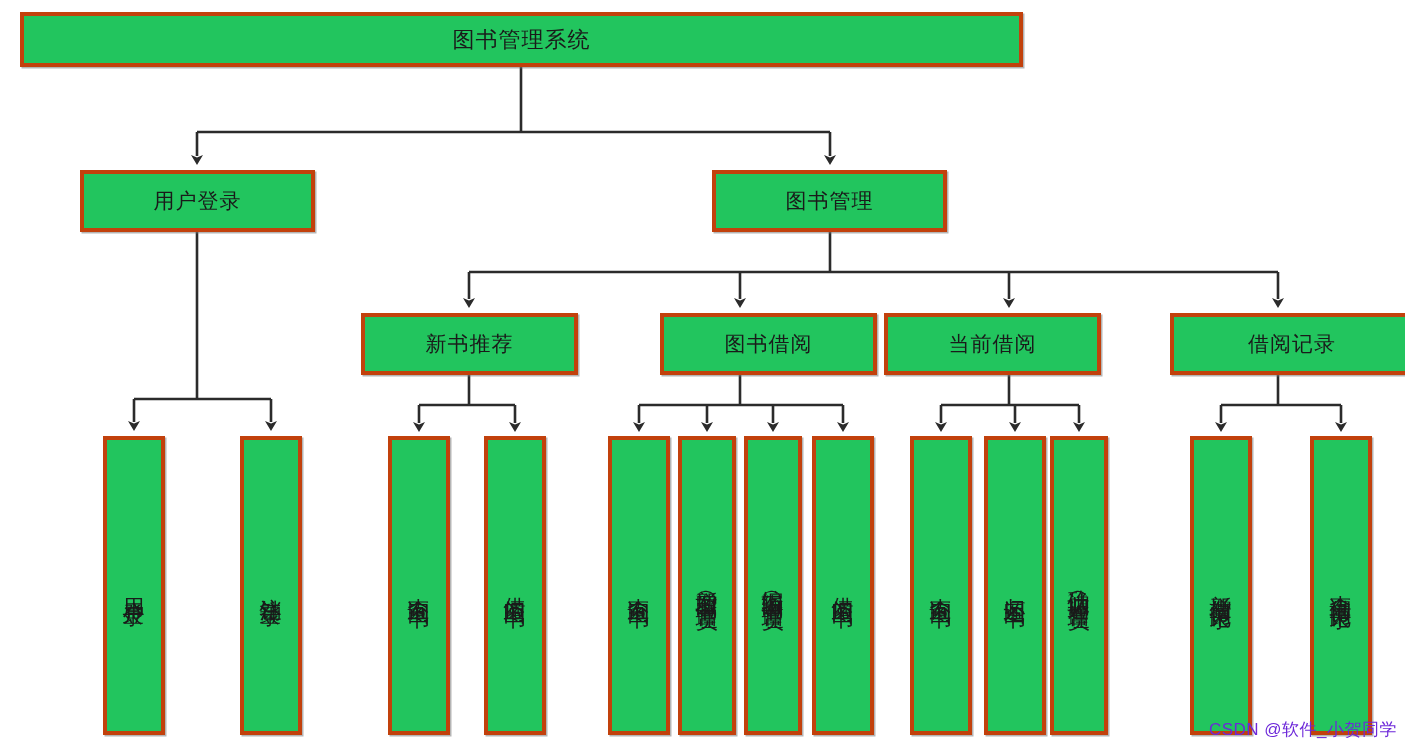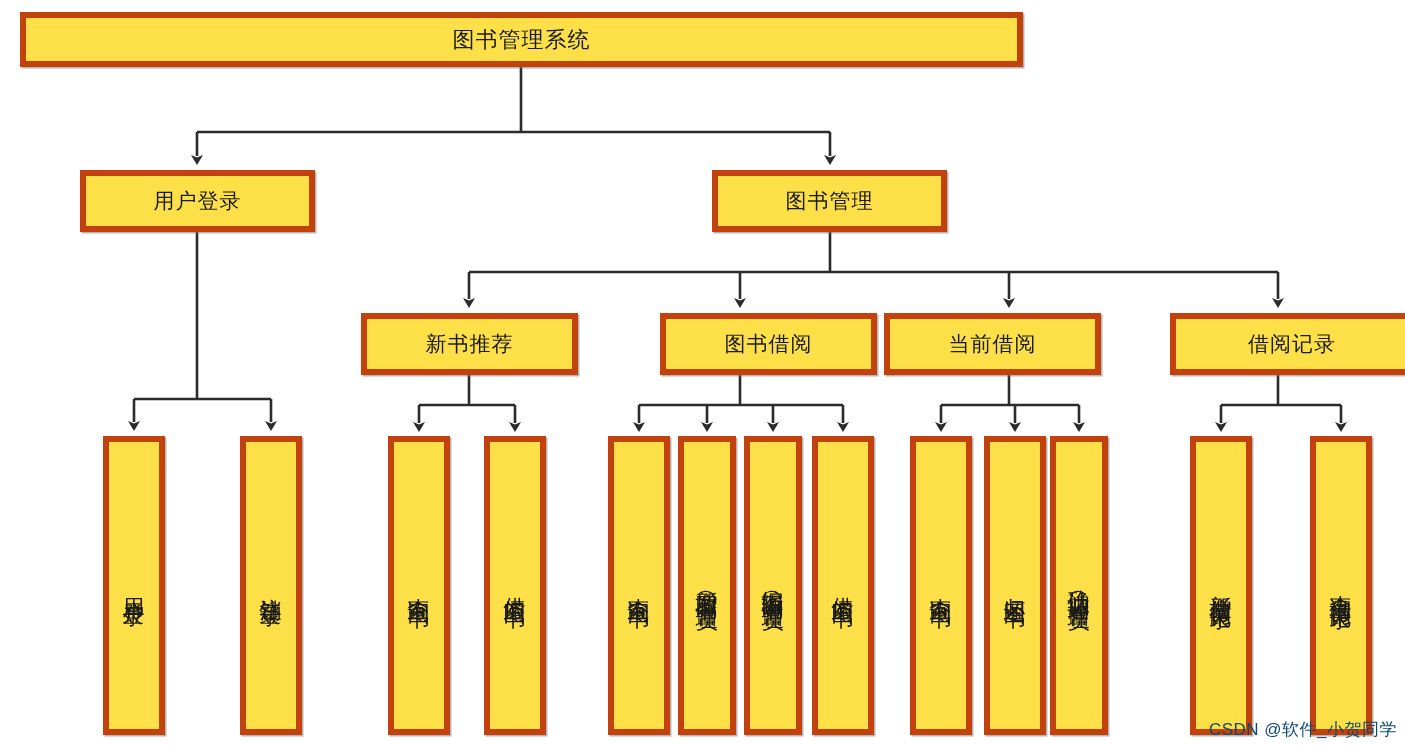--- a/index.html
+++ b/index.html
@@ -9,22 +9,22 @@
     font-family:"Liberation Sans","DejaVu Sans",sans-serif;
     overflow:hidden;
     position:relative;
   }
   #canvas{position:absolute;left:0;top:0;width:1405px;height:747px;}
   svg.links{position:absolute;left:0;top:0;width:1405px;height:747px;pointer-events:none;}
 
   .node{
     position:absolute;
     box-sizing:border-box;
-    background:#fde047;
-    border:6px solid #c2410c;
+    background:#22c55e;
+    border:4px solid #c2410c;
     box-shadow:1.5px 1.5px 0 0 rgba(120,120,120,0.55);
     display:flex;
     align-items:center;
     justify-content:center;
     color:#1a1a1a;
   }
   .node .lbl{
     display:block;
     text-align:center;
     line-height:1.18;
@@ -49,21 +49,21 @@
     letter-spacing:3px;
     max-height:285px;
   }
   .node.v.tall .lbl{max-height:292px;}
 
   #watermark{
     position:absolute;
     right:8px;
     bottom:6px;
     font-size:17px;
-    color:#0c4a6e;
+    color:#6d28d9;
     letter-spacing:0.5px;
     white-space:nowrap;
     user-select:none;
   }
 </style>
 </head>
 <body>
 
 <div id="canvas">
 

